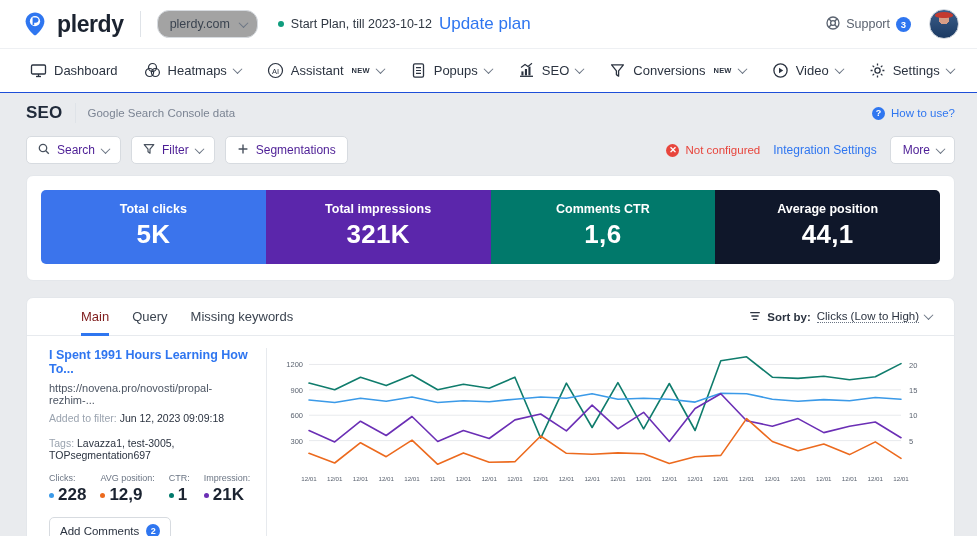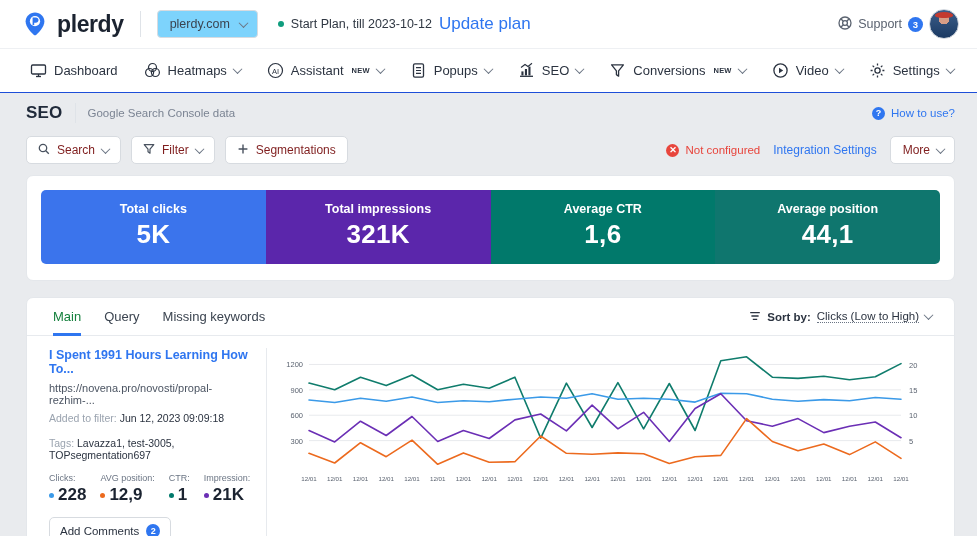--- a/index.html
+++ b/index.html
@@ -15,30 +15,30 @@
   .topbar {
     height: 48px; background:#fff; display:flex; align-items:center;
     padding: 0 18px 0 22px; position:relative;
   }
   .logo-wrap { display:flex; align-items:center; gap:9px; }
   .logo-mark { width:26px; height:26px; }
   .logo-text { font-size:23px; font-weight:700; color:#1b2330; letter-spacing:-0.4px; }
   .vdivider { width:1px; height:26px; background:#dfe3e8; margin:0 16px; }
   .site-select {
     display:flex; align-items:center; gap:10px;
-    border:1px solid #d7dbe0; border-radius:4px;
-    padding:6px 10px 6px 12px; font-size:12.5px; color:#3b4450; background:#7dd3fc;
+    border:1px solid #d7dbe0; border-radius:12px;
+    padding:6px 10px 6px 12px; font-size:12.5px; color:#3b4450; background:#a3a3a3;
     cursor:pointer; height:28px;
   }
   .chev-sm { width:7px; height:7px; border-right:1.5px solid #6b7584; border-bottom:1.5px solid #6b7584;
           transform: rotate(45deg) translate(-1px,-1px); display:inline-block; }
   .plan-wrap { display:flex; align-items:center; gap:7px; margin-left:20px; font-size:12.5px; color:#2f3742; }
   .plan-dot { width:6px;height:6px;border-radius:50%;background:#0f9d7e; }
   .plan-link { color:#2f76f0; font-size:17px; cursor:pointer; }
-  .top-right { margin-left:auto; display:flex; align-items:center; gap:6px; }
+  .top-right { margin-left:auto; display:flex; align-items:center; gap:18px; }
   .support { display:flex; align-items:center; gap:6px; font-size:12.5px; color:#5b6370; cursor:pointer;}
   .support-badge {
     background:#2f76f0; color:#fff; font-size:9.5px; font-weight:700;
     width:15px;height:15px;border-radius:50%;display:flex;align-items:center;justify-content:center;
   }
   .avatar {
     width:30px;height:30px;border-radius:50%;
     background: radial-gradient(circle at 50% 32%, #d79d86 0 22%, transparent 23%),
                 linear-gradient(180deg,#3c5e8a 0%,#1b3a63 100%);
     position:relative; overflow:hidden; border:1px solid #cfd5dc;
@@ -63,21 +63,21 @@
   .seo-title { font-size:17px; font-weight:700; color:#202a3a; letter-spacing:0.2px; }
   .seo-sub { font-size:11.5px; color:#7b8493; }
   .howto { margin-left:auto; display:flex; align-items:center; gap:6px; color:#2f76f0; font-size:11.5px; cursor:pointer; }
   .howto-ic { width:13px;height:13px;border-radius:50%;background:#2f76f0;color:#fff;
               font-size:9px;font-weight:700;display:flex;align-items:center;justify-content:center; }
 
   
   .toolbar { display:flex; align-items:center; padding:0 22px 0 26px; height:34px; gap:10px; }
   .tbtn {
     display:flex;align-items:center;gap:7px;background:#fff;border:1px solid #d7dbe0;
-    border-radius:5px;height:28px;padding:0 11px;font-size:12px;color:#7f1d1d;cursor:pointer;
+    border-radius:5px;height:28px;padding:0 11px;font-size:12px;color:#4c1d95;cursor:pointer;
   }
   .tr-group { margin-left:auto; display:flex; align-items:center; gap:13px; }
   .notconf { display:flex;align-items:center;gap:6px;font-size:11.5px;color:#e8453c; }
   .notconf-ic { width:13px;height:13px;border-radius:50%;background:#e8453c;color:#fff;font-size:9px;
                 display:flex;align-items:center;justify-content:center;font-weight:700; }
   .int-link { font-size:12px;color:#2f76f0;cursor:pointer; }
 
   
   .card { background:#fff; border-radius:7px; margin:0 22px 0 26px; border:1px solid #e4e7eb; }
   .kpi-card { padding:14px 14px 16px 14px; }
@@ -87,21 +87,21 @@
   }
   .kpi-label { font-size:12.5px; font-weight:700; margin-bottom:3px; }
   .kpi-value { font-size:26px; font-weight:700; letter-spacing:0.3px; }
 
   
   .tabs-card { margin-top:16px; }
   .tabs-row { display:flex; align-items:center; padding:0 22px 0 26px; height:38px;
               border-bottom:1px solid #e7eaee; position:relative; }
   .tab { font-size:13px; color:#3b4450; margin-right:23px; cursor:pointer; height:38px;
          display:flex;align-items:center; position:relative;}
-  .tab.active { color:#15803d; }
+  .tab.active { color:#7f1d1d;margin-left:28px; }
   .tab.active::after { content:""; position:absolute; left:0; right:0; bottom:0; height:2.5px; background:#2f76f0; }
   .sortby { margin-left:auto; display:flex; align-items:center; gap:6px; font-size:11.5px; color:#2b3340; cursor:pointer;}
   .sortby b { font-weight:700; }
   .sort-val { border-bottom:1px dotted #6b7584; }
 
   
   .item-row { display:flex; padding:12px 10px 14px 22px; }
   .item-left { width:218px; flex:0 0 218px; border-right:1px solid #e7eaee; padding-right:14px; }
   .it-title { font-size:12.5px; font-weight:700; color:#2f76f0; margin-bottom:6px; cursor:pointer; }
   .it-url { font-size:11px; color:#4b5462; margin-bottom:6px; }
@@ -318,24 +318,24 @@
     <div class="kpi-row" id="kpi-row">
         <div class="kpi" style="background: rgb(59, 116, 236);">
           <div class="kpi-label">Total clicks</div>
           <div class="kpi-value">5K</div>
         </div>
         <div class="kpi" style="background: rgb(91, 38, 171);">
           <div class="kpi-label">Total impressions</div>
           <div class="kpi-value">321K</div>
         </div>
         <div class="kpi" style="background: rgb(1, 121, 107);">
-          <div class="kpi-label">Average CTR</div>
+          <div class="kpi-label">Comments CTR</div>
           <div class="kpi-value">1,6</div>
         </div>
-        <div class="kpi" style="background: #0f766e;">
+        <div class="kpi" style="background: #0f172a;">
           <div class="kpi-label">Average position</div>
           <div class="kpi-value">44,1</div>
         </div>
       </div>
   </div>
 
   <div class="card tabs-card">
     <div class="tabs-row">
       <div class="tab active">
           <span>Main</span>

